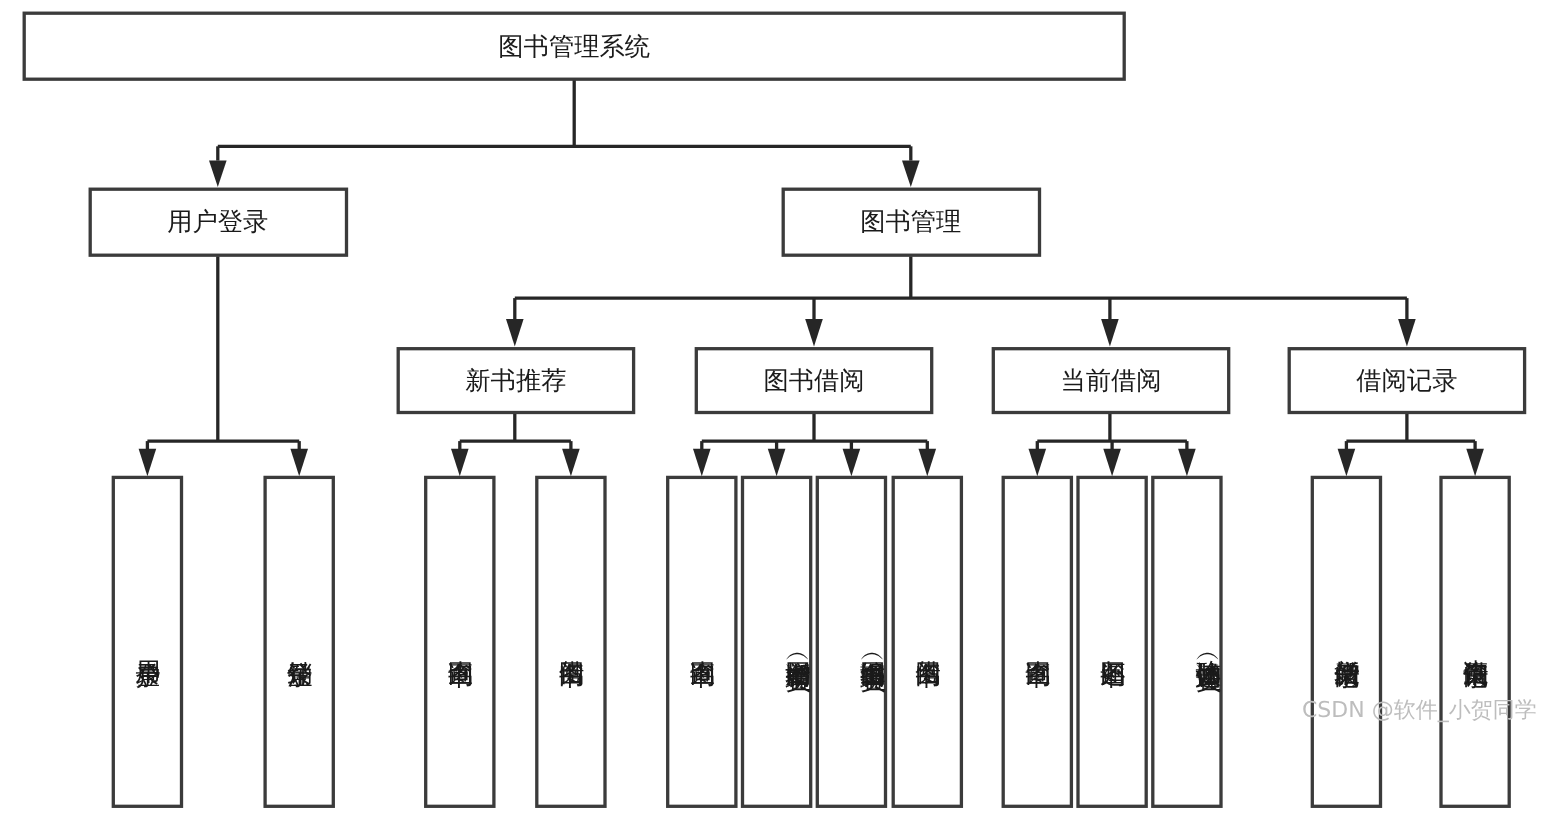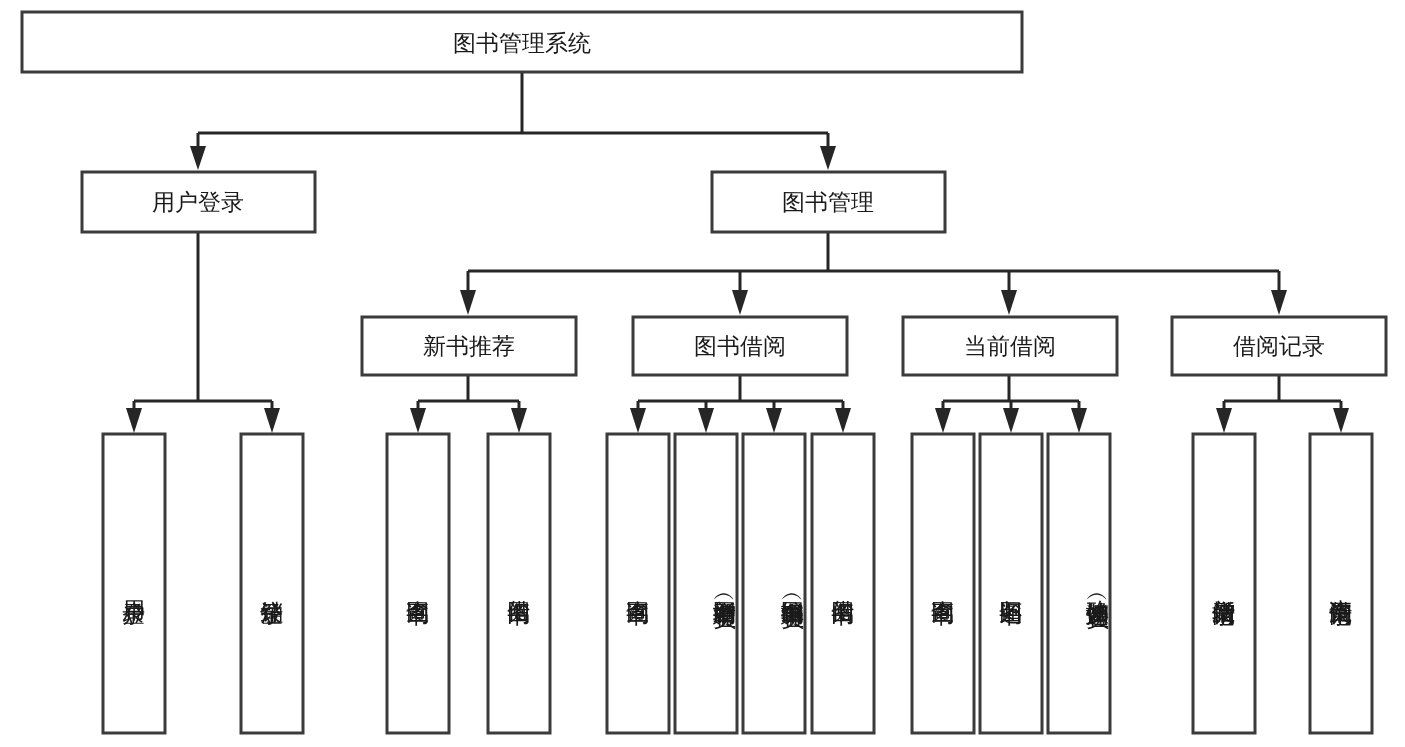--- a/index.html
+++ b/index.html
@@ -205,13 +205,14 @@
   <div class="leaf-label center" style="left:607px; top:434px; width:62px; height:299px;">查询图书</div>
   <div class="leaf-label" style="left:675px; top:440px; width:62px; height:293px;">新增图书（管理员）</div>
   <div class="leaf-label" style="left:743px; top:440px; width:62px; height:293px;">编辑图书（管理员）</div>
   <div class="leaf-label center" style="left:812px; top:434px; width:62px; height:299px;">借阅图书</div>
   <div class="leaf-label center" style="left:912px; top:434px; width:62px; height:299px;">查询图书</div>
   <div class="leaf-label center" style="left:980px; top:434px; width:62px; height:299px;">归还图书</div>
   <div class="leaf-label" style="left:1048px; top:440px; width:62px; height:293px;">确认归还（管理员）</div>
   <div class="leaf-label center" style="left:1193px; top:434px; width:62px; height:299px;">新增借阅记录</div>
   <div class="leaf-label center" style="left:1310px; top:434px; width:62px; height:299px;">查询借阅记录</div>
 
+  <div class="watermark">CSDN @软件_小贺同学</div>
 </div>
 
 </body></html>

